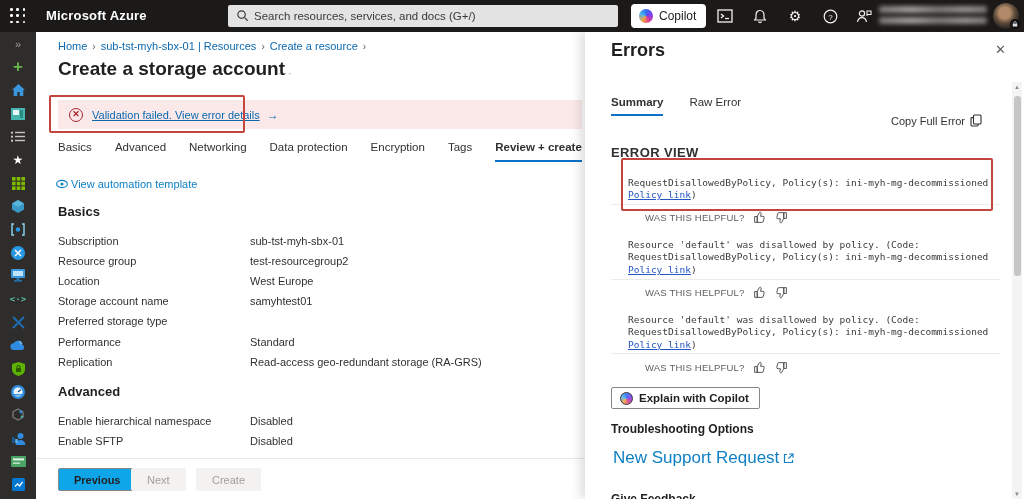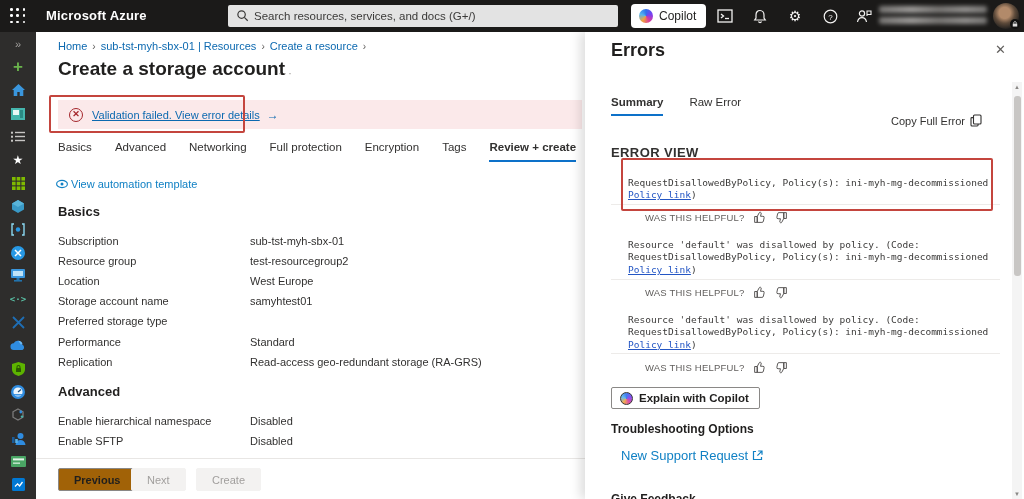--- a/index.html
+++ b/index.html
@@ -72,21 +72,21 @@
 
   .sec-h { position:absolute; left:22px; font-size:13px; font-weight:bold; color:#201f1e; }
   .kv { position:absolute; left:22px; width:520px; font-size:11px; color:#323130; }
   .kv .k { position:absolute; left:0; top:0; }
   .kv .v { position:absolute; left:192px; top:0; }
 
   .footer { position:absolute; left:0; bottom:0; width:549px; height:41px; background:#fff;
     border-top:1px solid #e8e6e4; }
   .btn { position:absolute; top:9px; height:23px; font-size:11px; border-radius:2px;
     padding:0 15px; font-family:"Liberation Sans", sans-serif; }
-  .btn-prev { left:22px; background:#a16207; border:1px solid #8a8886; color:#201f1e; font-weight:bold; cursor:pointer; }
+  .btn-prev { left:22px; background:#0ea5e9; border:1px solid #8a8886; color:#201f1e; font-weight:bold; cursor:pointer; }
   .btn-dis { background:#f3f2f1; border:1px solid #f3f2f1; color:#a19f9d; cursor:default; }
   .btn-next { left:95px; } .btn-create { left:160px; }
 
   
   .panel { position:absolute; top:32px; left:585px; width:439px; height:467px; background:#fff;
     box-shadow:-5px 0 10px rgba(0,0,0,.13); z-index:10; overflow:hidden; }
   .panel-title { position:absolute; left:26px; top:8px; font-size:18px; font-weight:bold; color:#201f1e; }
   .panel-close { position:absolute; right:18px; top:10px; font-size:13px; color:#605e5c; cursor:pointer; }
   .ptabs { position:absolute; left:26px; top:60px; }
   .ptab { display:inline-block; margin-right:26px; font-size:11.5px; color:#323130; padding-bottom:6px; cursor:pointer; }
@@ -103,21 +103,21 @@
   .helpful { display:flex; align-items:center; gap:9px; margin:0 0 13px 17px; height:16px; }
   .helpful-label { font-size:9.5px; color:#605e5c; letter-spacing:.2px; }
   .thumb { width:13px; height:13px; color:#484644; cursor:pointer; }
   .annot-err1 { left:36px; top:126px; width:372px; height:53px; }
   .explain-btn { position:absolute; left:26px; top:355px; height:22px; background:#fff;
     border:1px solid #8a8886; border-radius:2px; font-size:11.5px; font-weight:bold; color:#201f1e;
     padding:0 10px 0 27px; cursor:pointer; line-height:20px;text-align:right; }
   .explain-ic { position:absolute; left:8px; top:4px; width:13px; height:13px; border-radius:50%;
     border:1px solid #201f1e; background:conic-gradient(#2f6fed,#7a3ff2,#d83b9d,#f2a33c,#53b4f0,#2f6fed); opacity:.9; }
   .tshoot { position:absolute; left:26px; top:390px; font-size:12px; font-weight:bold; color:#201f1e; }
-  .support { position:absolute; left:36px; top:416px; font-size:13px; color:#1080c4; cursor:pointer;
+  .support { position:absolute; left:28px; top:416px; font-size:17px; color:#1080c4; cursor:pointer;
     display:flex; align-items:center; gap:4px; }
   .feedback { position:absolute; left:26px; top:460px; font-size:12px; font-weight:bold; color:#201f1e; }
 
   .pscroll { position:absolute; right:2px; top:50px; width:10px; height:417px; background:#f4f4f4; }
   .pscroll .arr { position:absolute; left:0; width:10px; height:10px; font-size:6px; color:#8a8886;
     text-align:center; line-height:10px; cursor:pointer; }
   .pscroll .thumbbar { position:absolute; left:1.5px; top:14px; width:7px; height:180px;
     background:#c8c6c4; border-radius:3px; cursor:pointer; }
 
   svg { display:block; }
@@ -324,21 +324,21 @@
     <div class="title-more">···</div>
 
     <div class="banner">
       <div class="err-circ">✕</div>
       <a>Validation failed. View error details</a>
       <span class="arrow">→</span>
     </div>
     <div class="annot annot-banner"></div>
 
     <div class="tabs">
-      <span class="tab">Basics</span><span class="tab">Advanced</span><span class="tab">Networking</span><span class="tab">Full protection</span><span class="tab">Encryption</span><span class="tab">Tags</span><span class="tab active">Review + create</span>
+      <span class="tab">Basics</span><span class="tab">Advanced</span><span class="tab">Networking</span><span class="tab">Data protection</span><span class="tab">Encryption</span><span class="tab">Tags</span><span class="tab active">Review + create</span>
     </div>
 
     <div class="autolink">
       <svg width="12" height="10" viewBox="0 0 12 10">
           <ellipse cx="6" cy="5" rx="5.4" ry="3.6" fill="none" stroke="#1080c4" stroke-width="1.1"></ellipse>
           <circle cx="6" cy="5" r="1.5" fill="#1080c4"></circle>
         </svg>
       <span>View automation template</span>
     </div>
 

